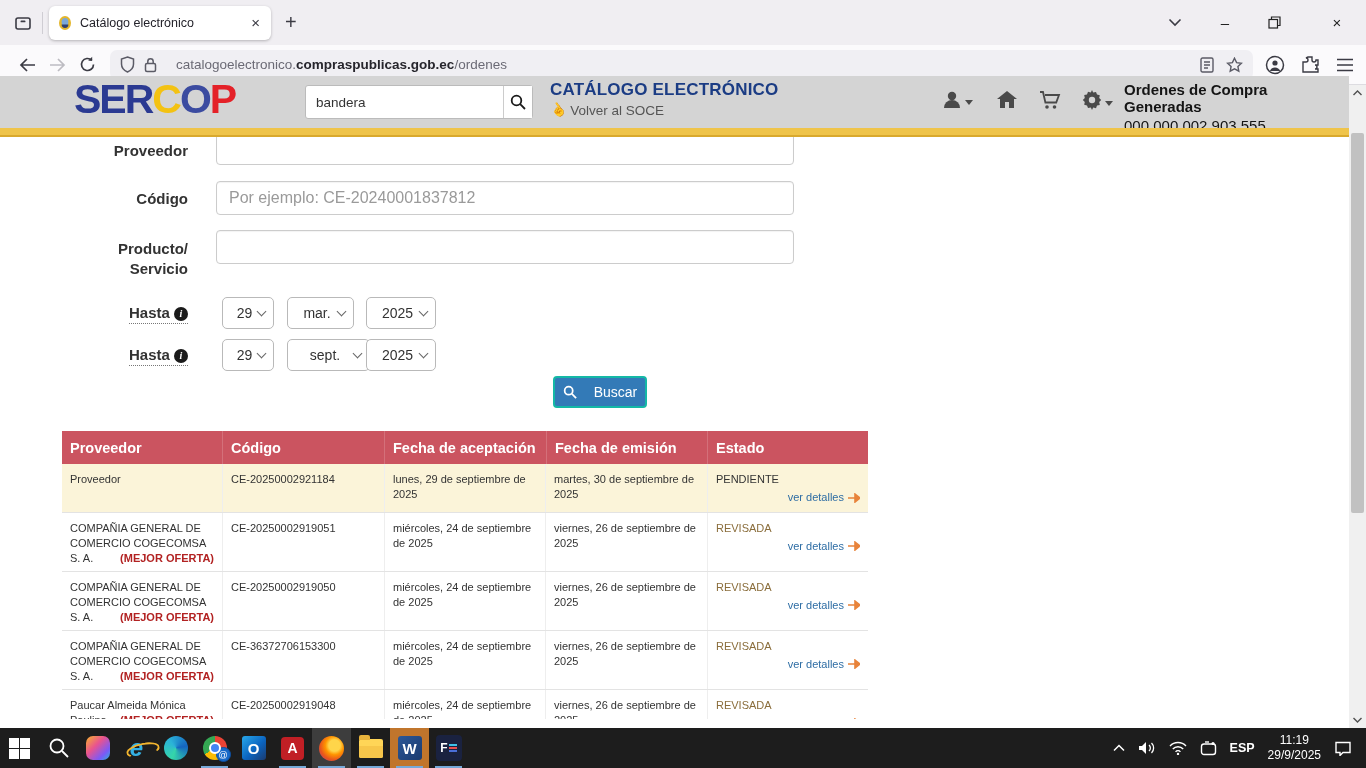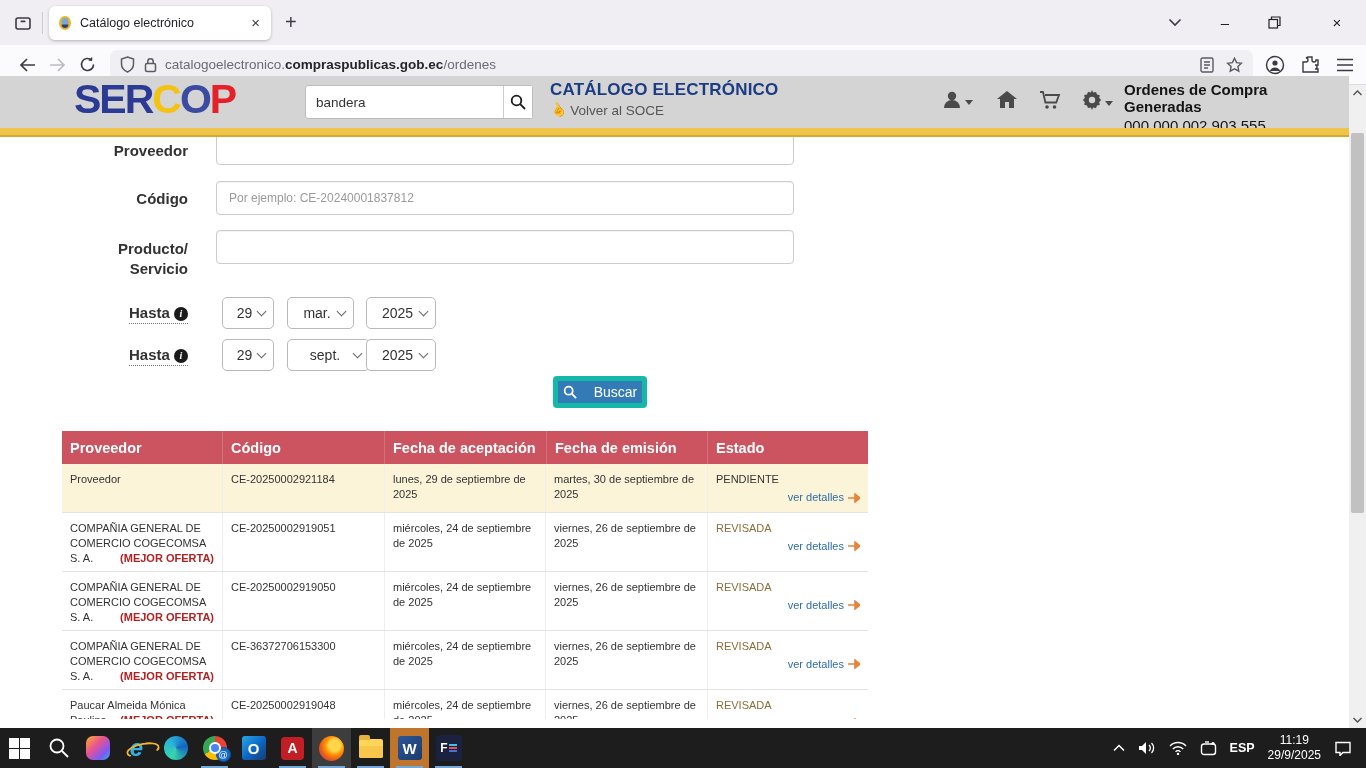--- a/index.html
+++ b/index.html
@@ -22,21 +22,21 @@
   .newtab { font-size:20px; color:#3b3b44; margin-left:14px; }
   .tb-right { margin-left:auto; display:flex; align-items:center; gap:30px; padding-right:16px; }
   .wm { color:#222; font-size:15px; width:26px; text-align:center; }
 
   .navbar { position:absolute; top:45px; left:0; width:1366px; height:40px;
             background:#fbfafc; border-bottom:1px solid #dddce1;
             display:flex; align-items:center; padding:0 12px; }
   .nav-ic { width:30px; height:30px; display:flex; align-items:center; justify-content:center; }
   .urlbar { flex:1; height:30px; background:#f0eff3; border-radius:7px; margin:0 8px;
             display:flex; align-items:center; padding:0 10px; }
-  .url-txt { font-size:13.5px; color:#6b6a75; margin-left:8px; white-space:nowrap; }
+  .url-txt { font-size:13.5px; color:#6b6a75; margin-left:19px; white-space:nowrap; }
   .url-txt b { color:#26252c; font-weight:bold; }
   .url-right { margin-left:auto; display:flex; align-items:center; gap:12px; }
   .nav-right { display:flex; align-items:center; gap:16px; margin-left:4px; }
 
   
   .content { position:absolute; top:76px; left:0; width:1349px; height:643px;
              background:#fff; overflow:hidden; }
 
   .site-header { position:relative; height:52px; background:#d4d4d4; z-index:3; }
   .logo { position:absolute; left:74px; top:0px; font-size:41px; font-weight:800;
@@ -61,37 +61,37 @@
   .orders .l2 { font-size:15px; margin-top:2px; }
 
   .yellow-bar { position:relative; height:9px; background:#efc44a; z-index:3;
                 border-bottom:2px solid #d9a92d; }
 
   
   .form-area { position:relative; height:354px; z-index:1; }
   .f-label { position:absolute; width:130px; left:58px; text-align:right;
              font-weight:bold; font-size:15px; color:#333; }
   .f-input { position:absolute; left:216px; width:578px; height:34px; border:1px solid #ccc;
-             border-radius:4px; font-size:12px; color:#333; padding:0 12px; outline:none;
+             border-radius:4px; font-size:16px; color:#333; padding:0 12px; outline:none;
              font-family:"Liberation Sans",sans-serif; background:#fff;
              box-shadow:inset 0 1px 1px rgba(0,0,0,.05); }
   .f-input::placeholder { color:#9a9a9a; }
   .dotted { border-bottom:1px dotted #777; padding-bottom:2px; }
   .info-i { display:inline-flex; width:14px; height:14px; border-radius:50%; background:#1a1a1a;
             color:#fff; font-size:10px; font-style:italic; font-weight:bold;
             align-items:center; justify-content:center; vertical-align:1px;
             font-family:"Liberation Serif",serif; }
   .sel { position:absolute; height:32px; border:1px solid #b9b9b9; border-radius:5px;
          background:#fff; display:flex; align-items:center; justify-content:space-between;
          font-size:14px; color:#333; padding:0 8px 0 12px; }
   .sel .v { flex:1; text-align:center; }
   .chev { width:7px; height:7px; border-right:1.6px solid #666; border-bottom:1.6px solid #666;
           transform:rotate(45deg); margin:-3px 0 0 4px; }
   .btn-buscar { position:absolute; left:553px; top:239px; width:94px; height:32px;
-                background:#337ab7; border:5px solid #14b8a6; border-radius:4px;
+                background:#337ab7; border:2px solid #14b8a6; border-radius:4px;
                 color:#fff; font-size:14px; display:flex; align-items:center;
                 justify-content:center; gap:17px; }
 
   
   .results { position:absolute; left:62px; top:355px; width:806px; font-size:11px; color:#333; }
   .t-head { display:flex; background:#cb5460; color:#fff; height:33px; }
   .t-head .cell { display:flex; align-items:center; font-size:14.5px; font-weight:bold;
                   border-right:1px solid #d4707a; }
   .t-head .cell:last-child { border-right:0; }
   .t-row { display:flex; border-bottom:1px solid #e3e3e3; background:#fff; }

